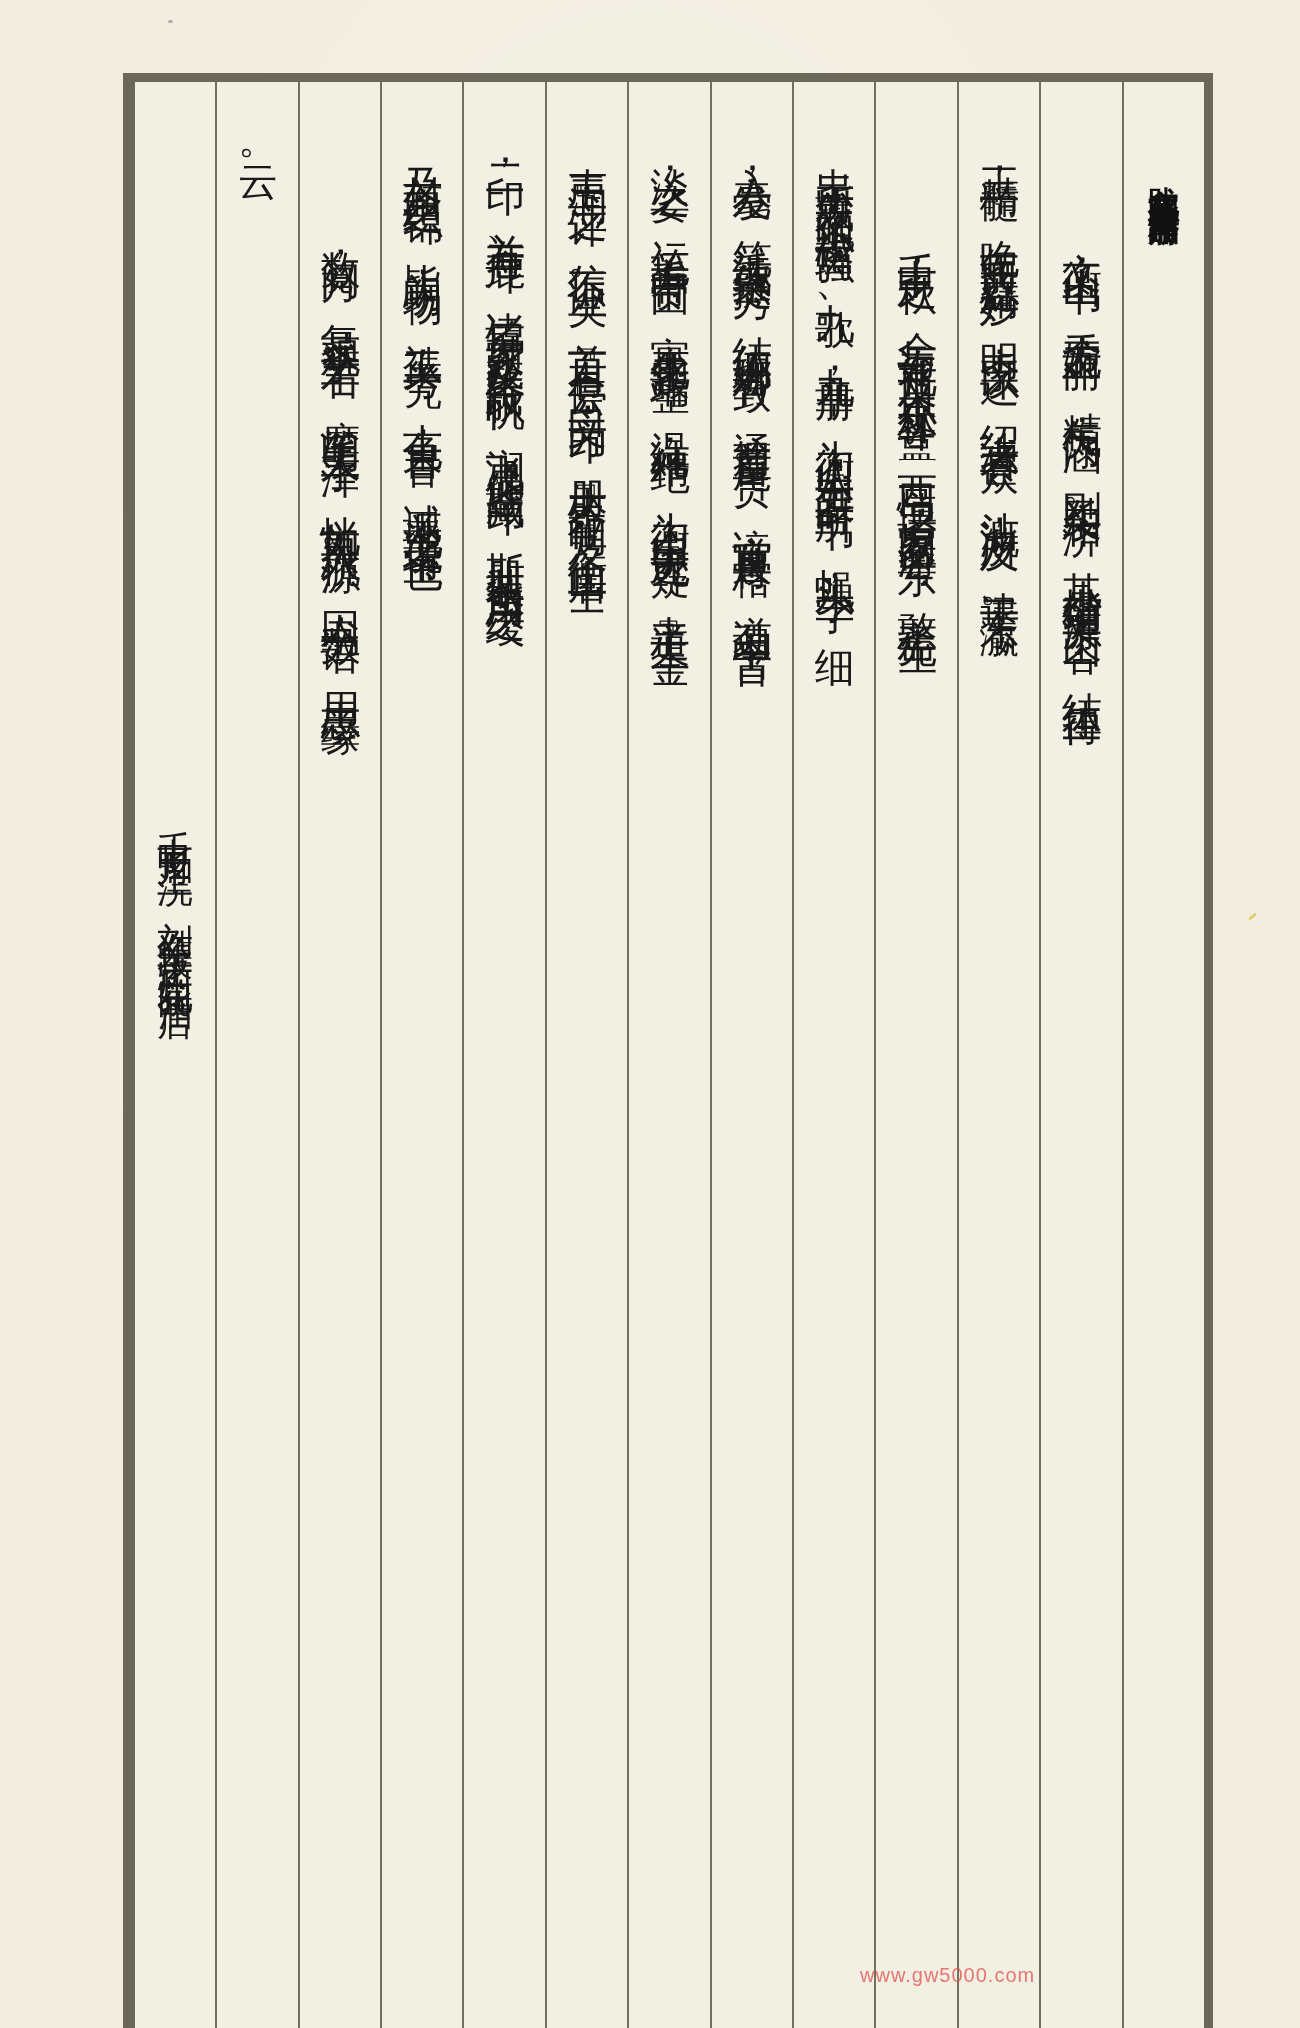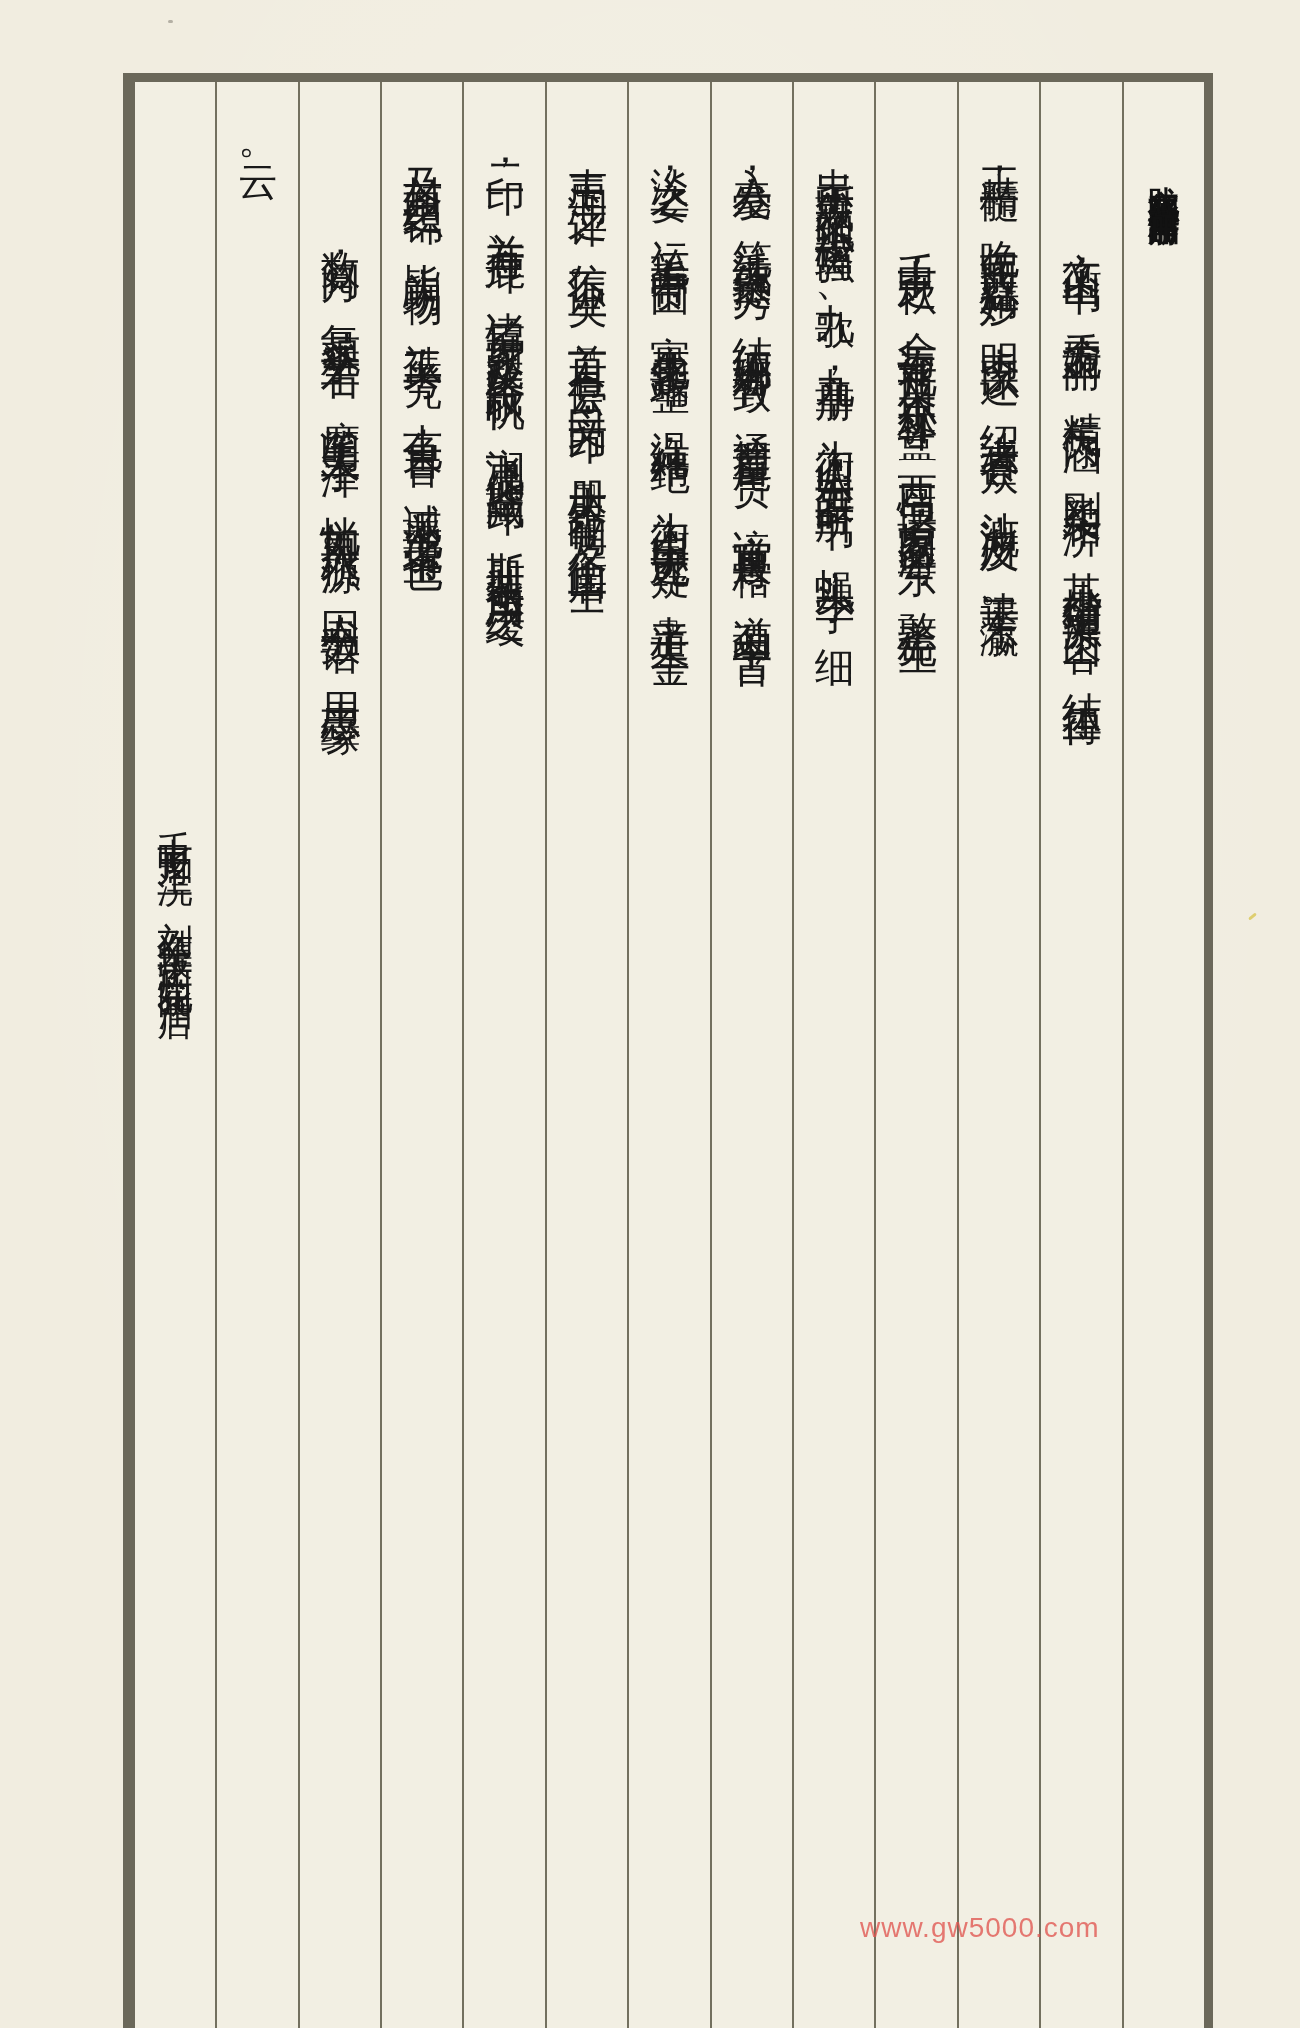--- a/index.html
+++ b/index.html
@@ -71,23 +71,23 @@
     padding-top: 138px; 
   }
   .signature-col .vtext {
     font-size: 36px;
     letter-spacing: 8px;
     padding-top: 719px;
   }
   .watermark {
     position: absolute;
     left: 860px;
-    top: 1912px;
+    top: 1964px;
     font-family: "Liberation Sans", "DejaVu Sans", sans-serif;
-    font-size: 28px;
+    font-size: 20px;
     letter-spacing: 1px;
     color: rgba(224, 85, 80, 0.78);
     z-index: 5;
   }
   .paper-speck {
     position: absolute;
     left: 1248px;
     top: 915px;
     width: 9px;
     height: 3px;

